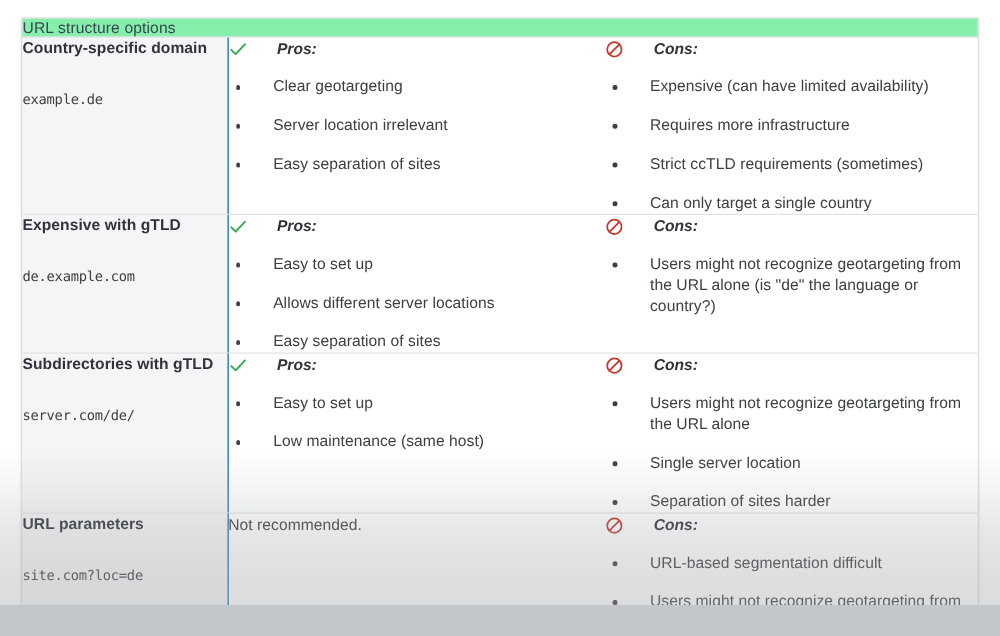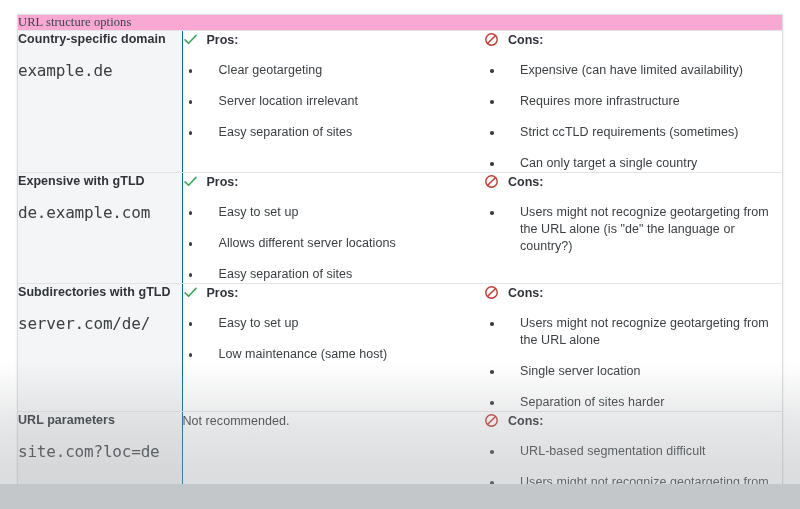--- a/index.html
+++ b/index.html
@@ -43,67 +43,67 @@
 
   table.url-table th,
   table.url-table td {
     vertical-align: top;
     text-align: left;
     border-bottom: 1px solid #e3e4e6;
     padding: 0;
   }
 
   .hdr-cell {
-    background: #f9a8d4;
+    background: #86efac;
     padding: 11px 0 11px 14px;
     font-size: 12.5px;
     color: #37474f;
     font-weight: 400;
     letter-spacing: .1px;
     border-bottom: 1px solid #dadce0;
-    font-family: Liberation Serif, serif;
   }
 
   
   col.c-option { width: 164px; }
   col.c-pros   { width: 302px; }
   col.c-cons   { width: 298px; }
 
   td.opt-cell {
     background: #f4f5f6;
     padding: 13px 12px 18px 14px;
     border-right: 1px solid #0369a1;
   }
   .opt-title {
     font-size: 12.5px;
     color: #30343a;
     font-weight: 700;
     line-height: 16px;
     letter-spacing: .05px;
   }
   .opt-code {
-    margin-top: 16px;
+    margin-top: 26px;
     font-family: "DejaVu Sans Mono", "Liberation Mono", monospace;
-    font-size: 16px;
+    font-size: 11px;
     color: #3c4043;
     letter-spacing: -0.2px;
     line-height: 15px;
   }
 
   td.list-cell {
     background: #ffffff;
     padding: 13px 16px 16px 14px;
   }
 
   .pc-head {
     display: flex;
-    align-items: center;
-    gap: 9px;
+    align-items: flex-end;
+    gap: 24px;
     margin-bottom: 4px;
     height: 17px;
+    font-style: italic;
   }
   .pc-head .glyph {
     width: 15px;
     height: 15px;
     flex: 0 0 15px;
     display: block;
     margin-top: 0px;
   }
   .pc-head .pc-label {
     font-size: 12.5px;

